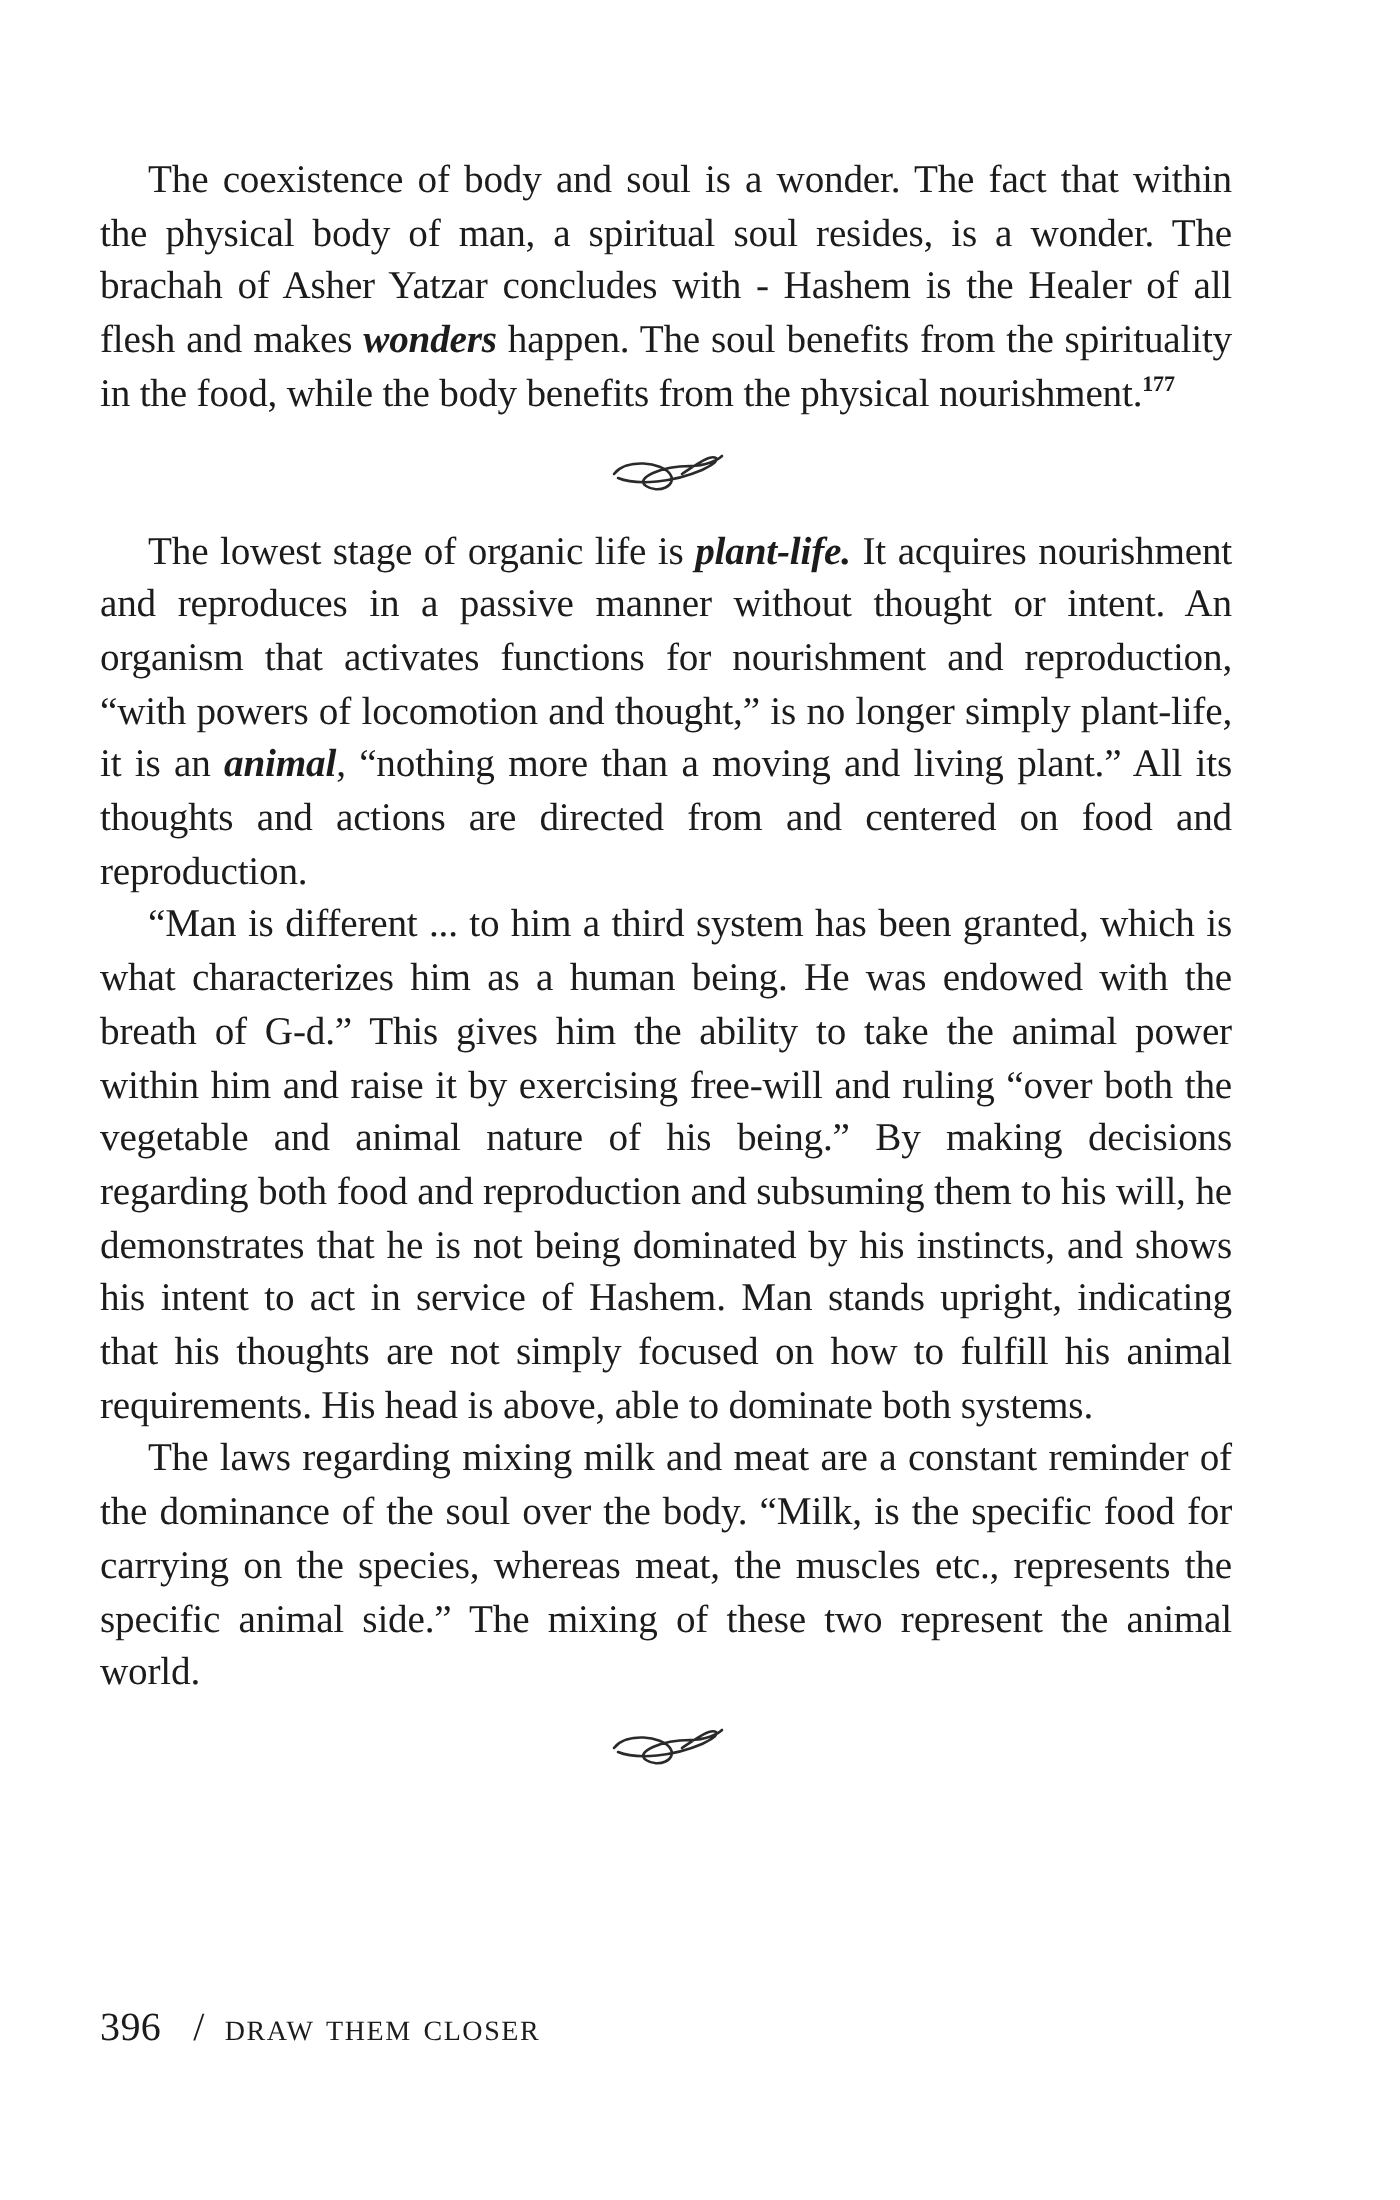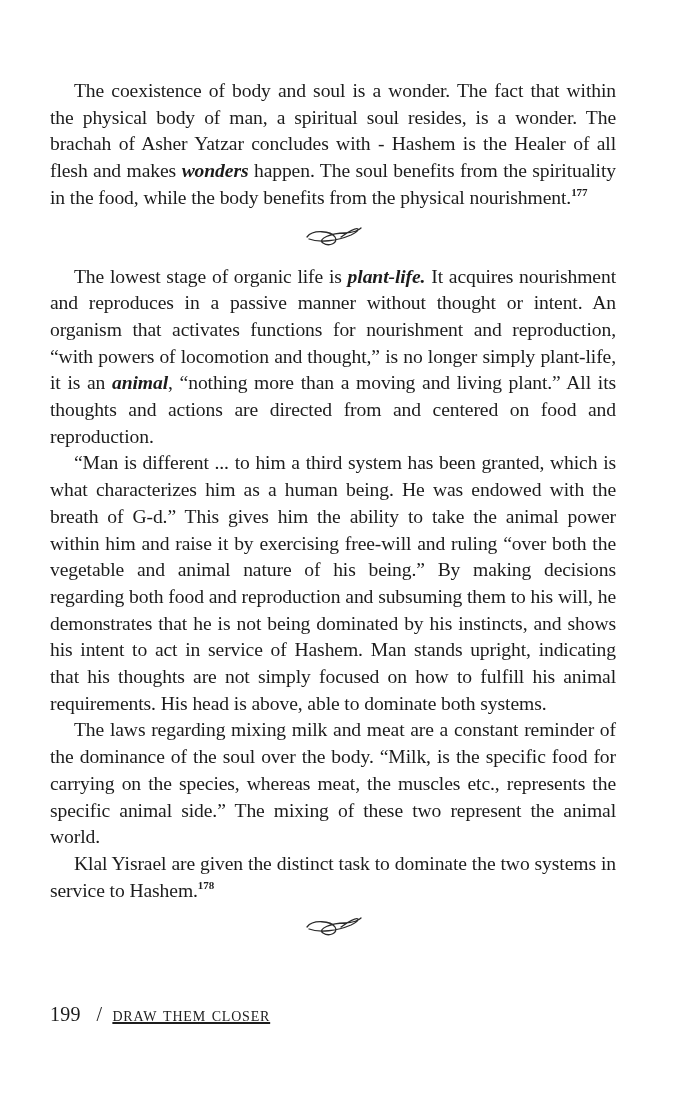--- a/index.html
+++ b/index.html
@@ -56,42 +56,40 @@
       top: 1003px;
       font-size: 20px;
       color: #1c1c1c;
       letter-spacing: 0.2px;
     }
     .footer .sep { margin: 0 10px 0 16px; }
     .footer .title {
       font-variant: small-caps;
       letter-spacing: 0.8px;
       text-transform: lowercase;
-      text-decoration: underline;
     }
   </style>
 </head>
 <body>
 
 <div class="page">
   <p class="para first"><span>The coexistence of body and soul is a wonder. The fact that within the physical body of man, a spiritual soul resides, is a wonder. The </span><span class="it">brachah</span><span> of </span><span class="it">Asher Yatzar</span><span> concludes with - Hashem is the Healer of all flesh and makes </span><span class="bi">wonders</span><span> happen. The soul benefits from the spirituality in the food, while the body benefits from the physical nourishment.</span><sup class="fn">177</sup></p>
 
   <div class="ornament one">
     <svg width="64" height="26" viewBox="0 0 64 26">
       <path d="M6 12 C 12 4, 30 6, 34 12 C 38 18, 28 22, 22 18 C 16 14, 30 8, 44 8 C 52 8, 58 5, 60 3 M 8 14 C 18 18, 36 16, 50 10 C 54 8, 58 6, 57 4 C 54 2, 46 8, 40 12" fill="none" stroke="#2a2a2a" stroke-width="1.3" stroke-linecap="round"></path>
     </svg>
   </div>
 
   <p class="para"><span>The lowest stage of organic life is </span><span class="bi">plant-life.</span><span> It acquires nour­ishment and reproduces in a passive manner without thought or intent. An organism that activates functions for nourishment and reproduction, “with powers of locomotion and thought,” is no longer simply plant-life, it is an </span><span class="bi">animal</span><span>, “nothing more than a moving and living plant.” All its thoughts and actions are directed from and centered on food and reproduction.</span></p>
   <p class="para"><span>“Man is different ... to him a third system has been granted, which is what characterizes him as a human being. He was endowed with the breath of G-d.” This gives him the ability to take the animal power within him and raise it by exercising free-will and ruling “over both the vegetable and animal nature of his being.” By making decisions regarding both food and reproduc­tion and subsuming them to his will, he demonstrates that he is not being dominated by his instincts, and shows his intent to act in service of Hashem. Man stands upright, indicating that his thoughts are not simply focused on how to fulfill his animal requirements. His head is above, able to dominate both systems.</span></p>
   <p class="para"><span>The laws regarding mixing milk and meat are a constant reminder of the dominance of the soul over the body. “Milk, is the specific food for carrying on the species, whereas meat, the muscles etc., represents the specific animal side.” The mixing of these two represent the animal world.</span></p>
-  <p class="para"><span class="it">Klal Yisrael</span><span> are given the distinct task to dominate the two systems in service to Hashem.</span><sup class="fn">178</sup></p>
 
   <div class="ornament two">
     <svg width="64" height="26" viewBox="0 0 64 26">
       <path d="M6 12 C 12 4, 30 6, 34 12 C 38 18, 28 22, 22 18 C 16 14, 30 8, 44 8 C 52 8, 58 5, 60 3 M 8 14 C 18 18, 36 16, 50 10 C 54 8, 58 6, 57 4 C 54 2, 46 8, 40 12" fill="none" stroke="#2a2a2a" stroke-width="1.3" stroke-linecap="round"></path>
     </svg>
   </div>
 </div>
 
 <div class="footer">
-  <span>199</span><span class="sep">/</span><span class="title">DRAW THEM CLOSER</span>
+  <span>396</span><span class="sep">/</span><span class="title">DRAW THEM CLOSER</span>
 </div>
 
 </body></html>

